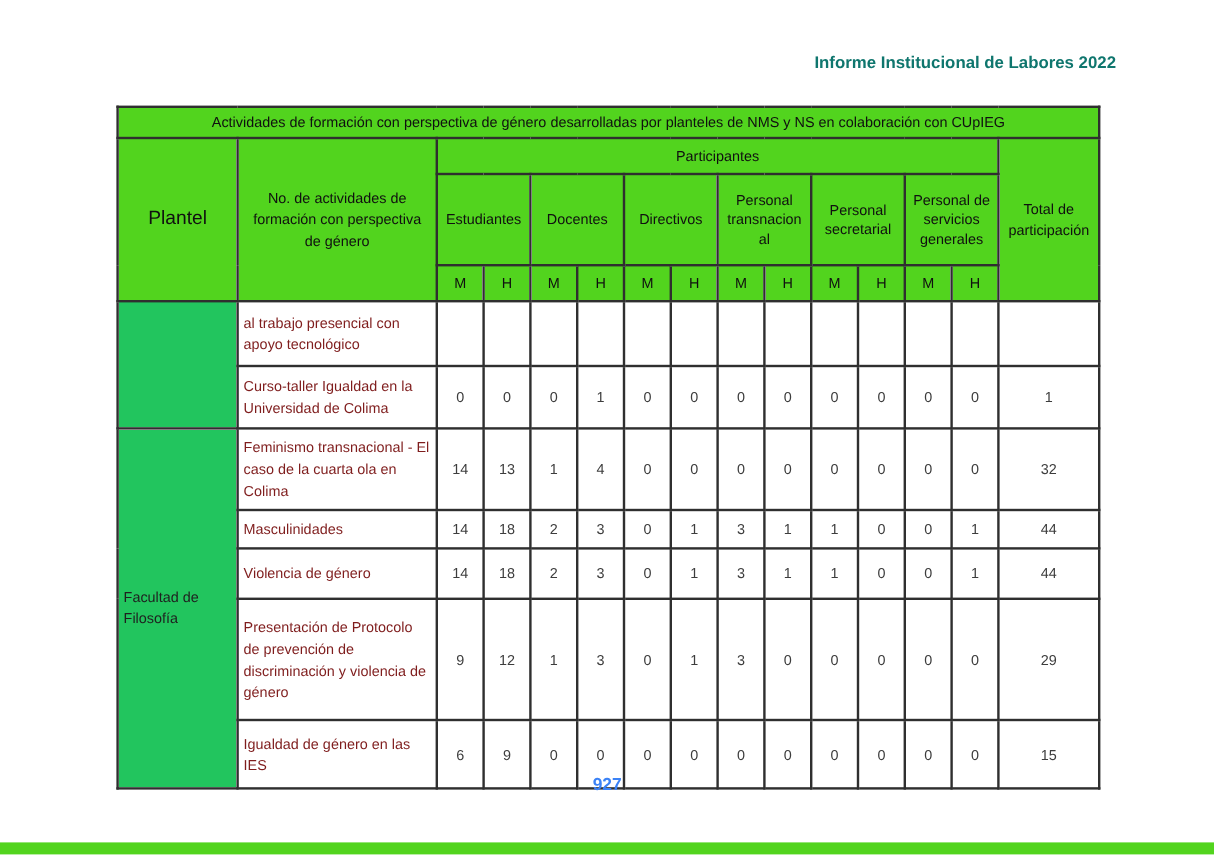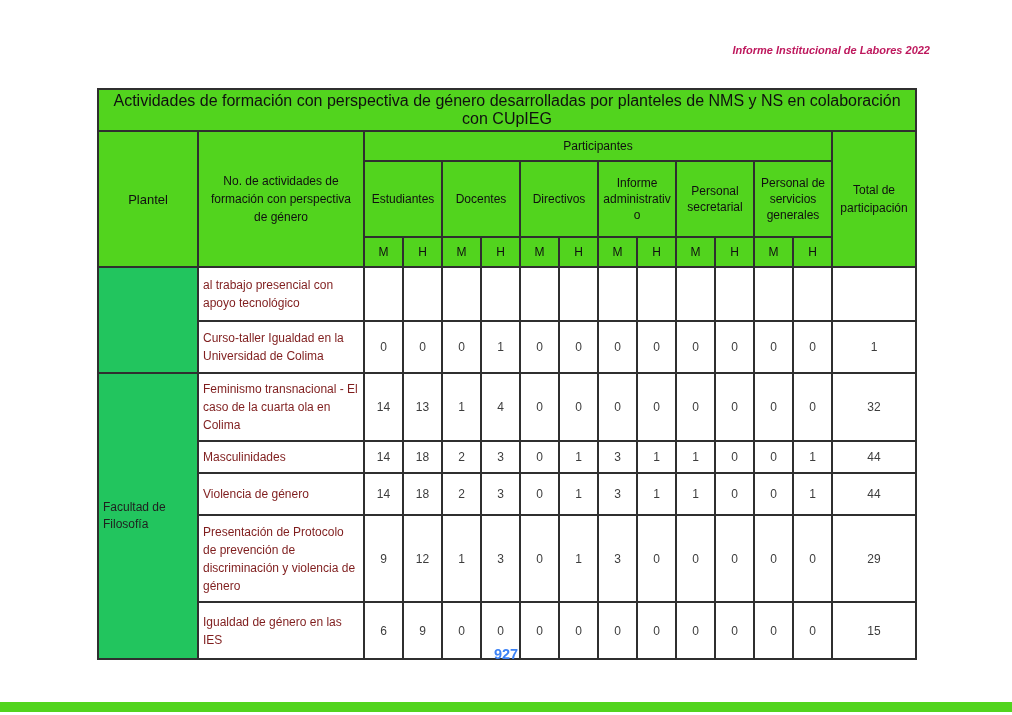--- a/index.html
+++ b/index.html
@@ -3,55 +3,55 @@
 <meta charset="utf-8">
 <style>
   html,body{margin:0;padding:0;}
   body{
     width:1012px;height:715px;position:relative;background:#ffffff;
     font-family:"Liberation Sans","DejaVu Sans",sans-serif;color:#1f1f1f;
     overflow:hidden;
   }
   .doc-header{
     position:absolute;top:44px;right:82px;
-    font-size:11px;font-weight:bold;color:#be185d;font-style:italic;
+    font-size:14px;font-weight:bold;color:#0f766e;
   }
   .report-table{
     position:absolute;left:97px;top:88px;width:818px;
     border-collapse:collapse;table-layout:fixed;
     font-size:12px;
   }
   .report-table td,.report-table th{
     border:2px solid #2f2f2f;
     padding:2px 4px;
     vertical-align:middle;
     font-weight:normal;
     overflow:hidden;
   }
   .green{background:#52d41e;color:#101010;text-align:center;}
-  .title-row td{height:20px;font-size:16px;}
+  .title-row td{height:20px;font-size:12px;}
   .r-part th{height:24px;}
   .r-groups th{height:70px;line-height:1.35;overflow-wrap:break-word;}
   .r-mh th{height:24px;}
-  .plantel-head{font-size:13px;}
+  .plantel-head{font-size:16px;}
   .num{text-align:center;color:#3d3d3d;}
   .activity{
     text-align:left;padding:4px 6px;line-height:1.5;color:#7f1d1d;
     overflow-wrap:break-word;
   }
   .plantel-cell{
     text-align:left;vertical-align:middle;padding:4px 5px;line-height:1.45;
     background:#22c55e;
   }
   .ra{height:54px;}
   .rb{height:52px;padding-left:46px;}
   .rc{height:68px;}
   .rd{height:32px;border-radius:13px;}
   .re{height:42px;}
-  .rf{height:87px;}
+  .rf{height:101px;}
   .rg{height:57px;}
   .page-number{
     position:absolute;top:646px;left:0;width:100%;text-align:center;
     font-size:14.5px;font-weight:bold;color:#3b82f6;
   }
   .footer-bar{
     position:absolute;left:0;top:702px;width:100%;height:10px;
     background:#52d41e;
   }
 </style>
@@ -85,21 +85,21 @@
     <tr class="r-part">
       <th class="green plantel-head" rowspan="3">Plantel</th>
       <th class="green" rowspan="3" style="line-height:1.5">No. de actividades de formación con perspectiva de género</th>
       <th class="green" colspan="12">Participantes</th>
       <th class="green" rowspan="3" style="line-height:1.5">Total de participación</th>
     </tr>
     <tr class="r-groups">
       <th class="green" colspan="2">Estudiantes</th>
       <th class="green" colspan="2">Docentes</th>
       <th class="green" colspan="2">Directivos</th>
-      <th class="green" colspan="2">Informe administrativo</th>
+      <th class="green" colspan="2">Personal transnacional</th>
       <th class="green" colspan="2">Personal secretarial</th>
       <th class="green" colspan="2">Personal de servicios generales</th>
     </tr>
     <tr class="r-mh">
       <th class="green">M</th>
       <th class="green">H</th>
       <th class="green">M</th>
       <th class="green">H</th>
       <th class="green">M</th>
       <th class="green">H</th>

